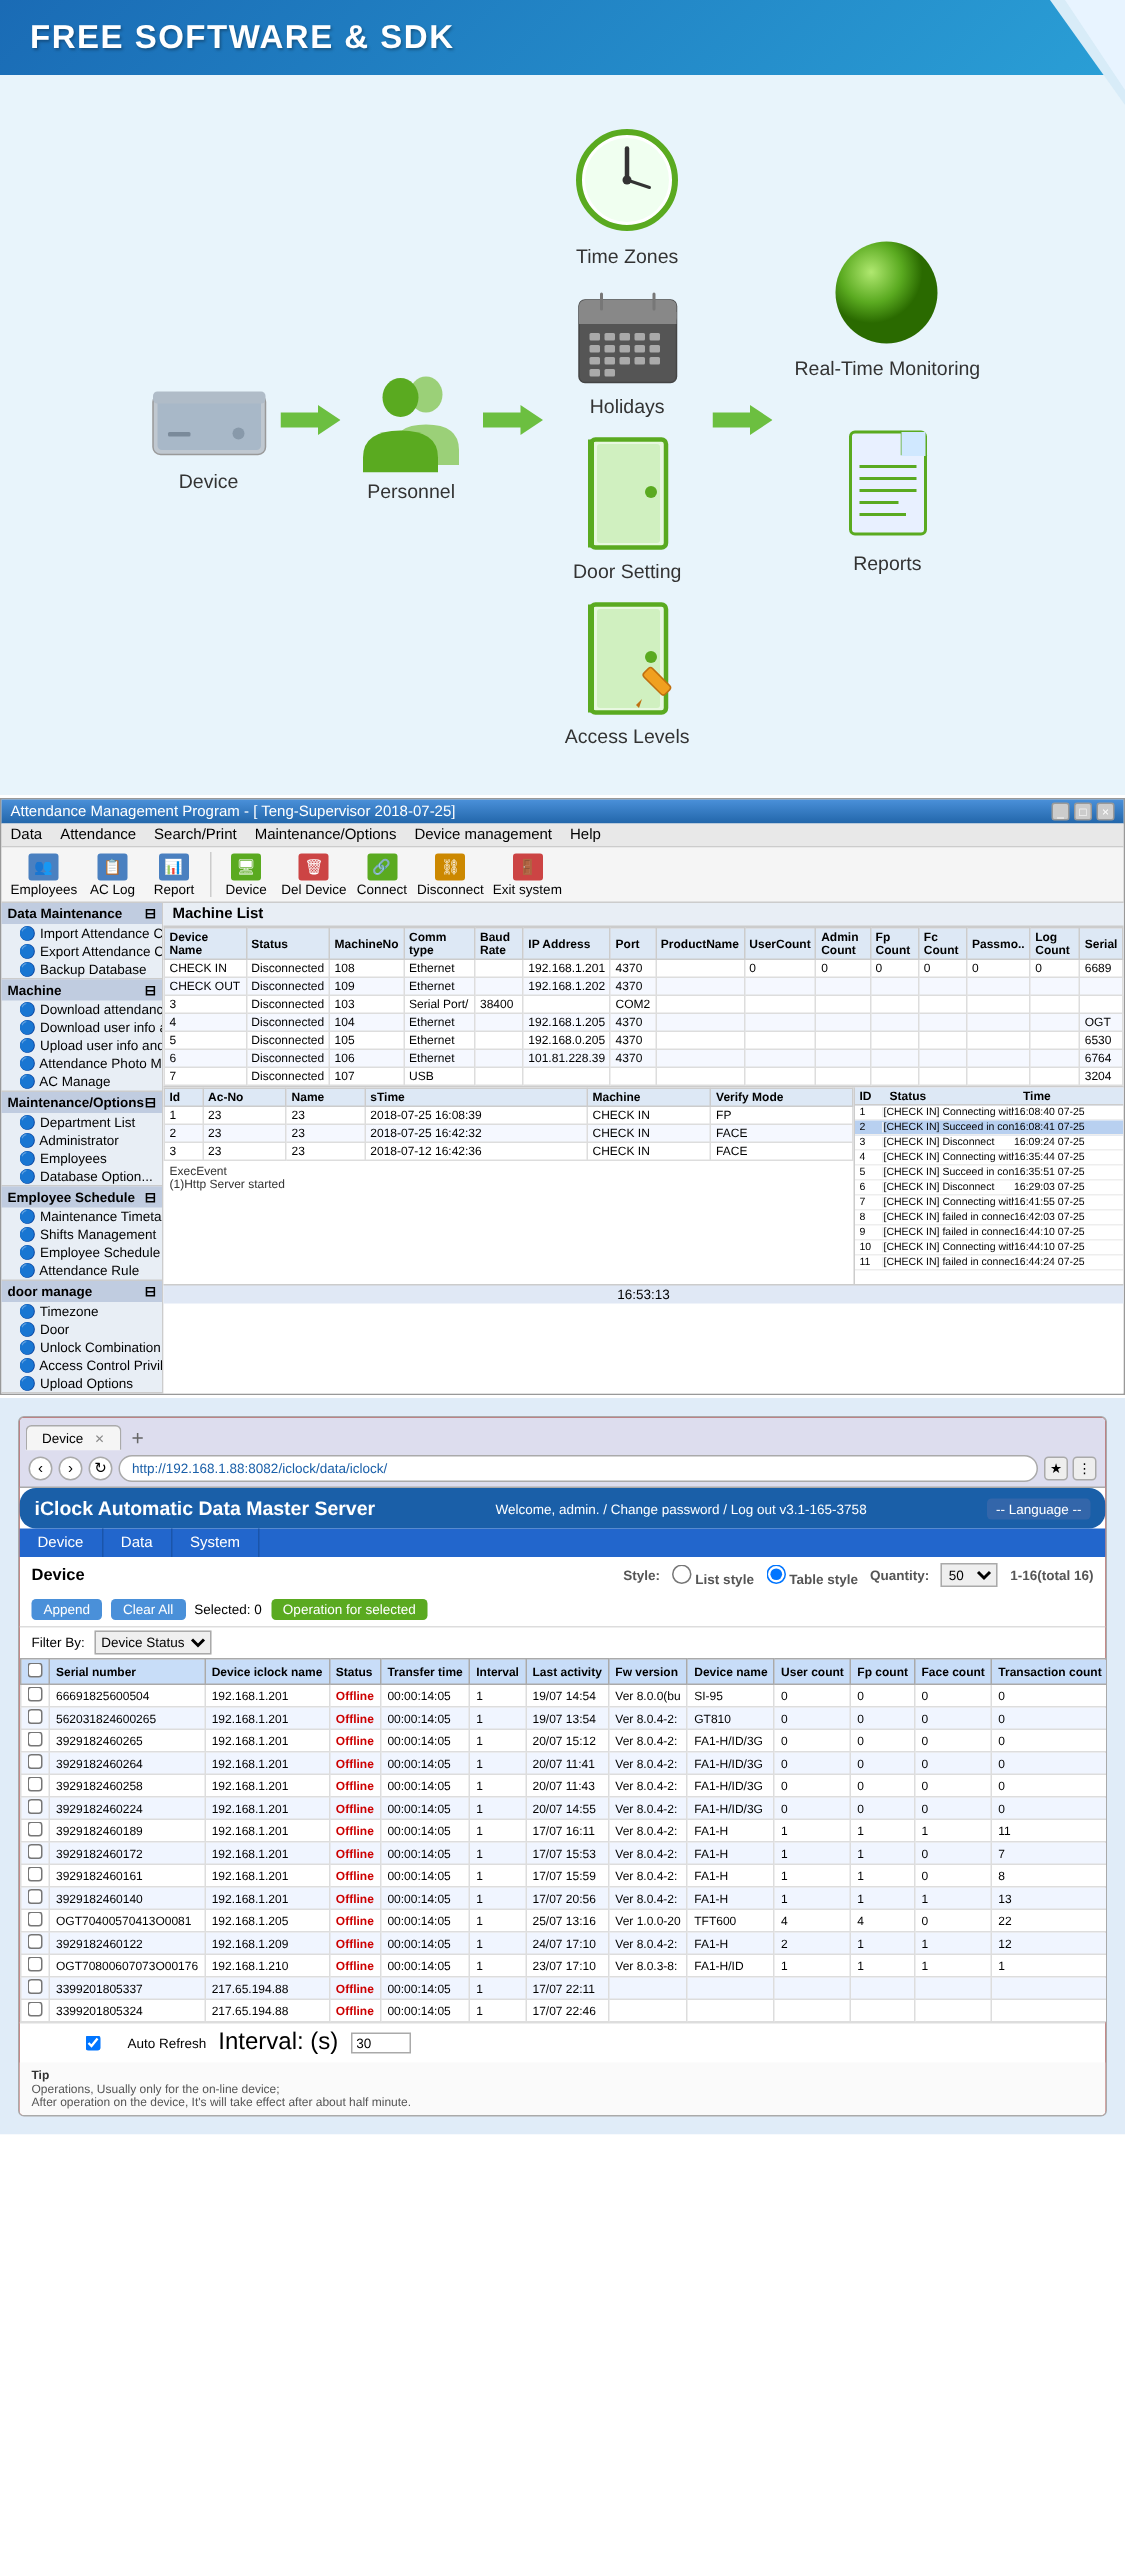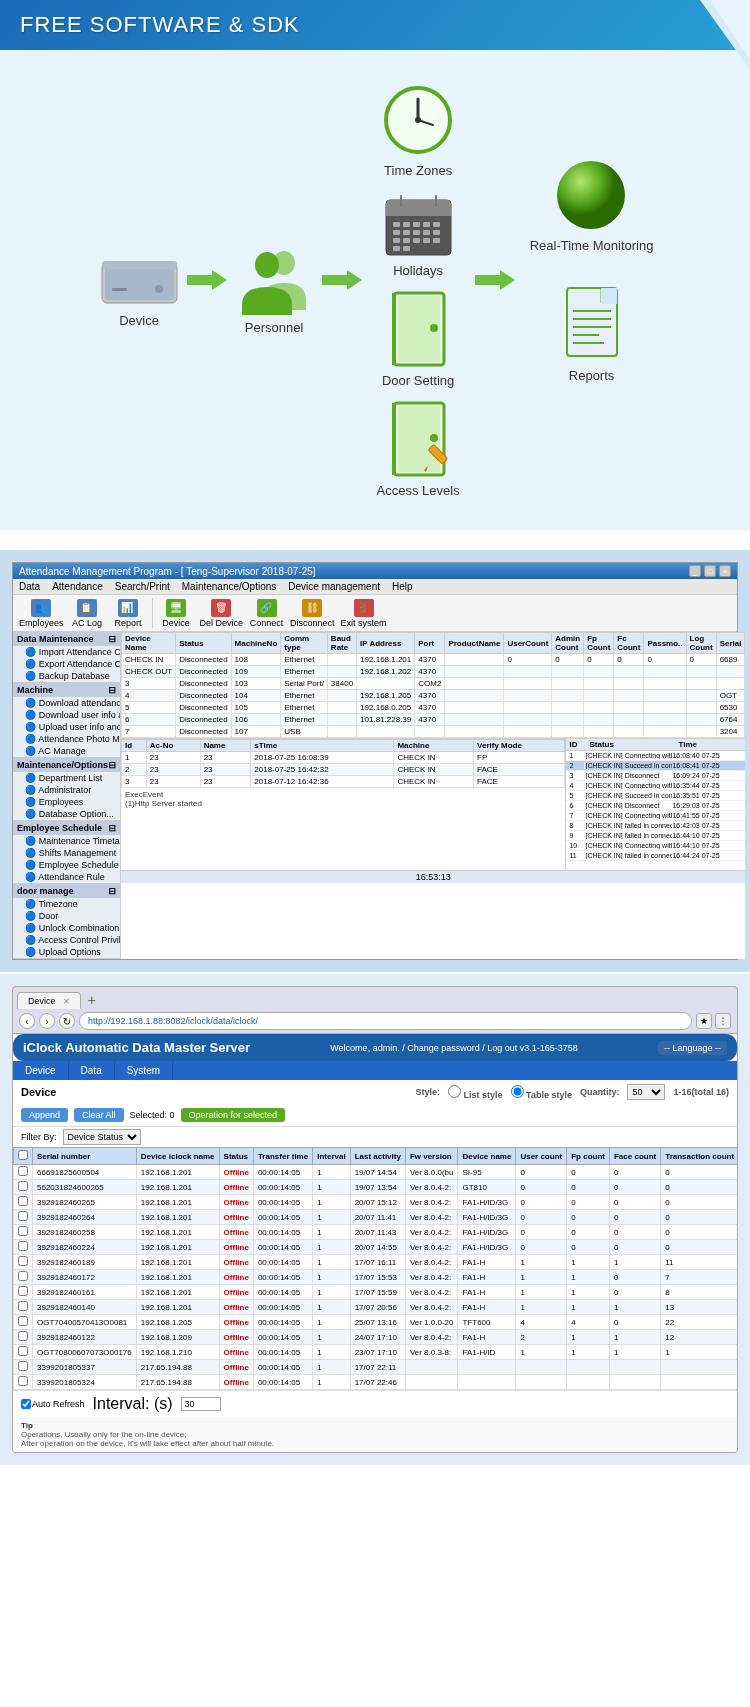--- a/index.html
+++ b/index.html
@@ -69,22 +69,22 @@
       display: flex;
       align-items: center;
       justify-content: center;
       width: 100%;
       gap: 5px;
     }
 
     
     .app-screenshot {
       background: #c8ddf0;
-      padding: 12px;
-      margin-top: 20px;
+      padding: 0;
+      margin-top: 2px;
     }
     .app-window {
       background: #f0f0f0;
       border: 1px solid #999;
       font-size: 10px;
     }
     .app-titlebar {
       background: linear-gradient(180deg, #4a90d9, #2266aa);
       color: #fff;
       padding: 2px 6px;
@@ -365,21 +365,21 @@
     .offline-badge {
       color: #cc0000;
       font-weight: bold;
     }
     .web-footer {
       padding: 4px 8px;
       border-top: 1px solid #ddd;
       display: flex; align-items: center; gap: 8px;
     }
     .auto-refresh-check {
-      display: flex; align-items: flex-start; gap: 1px; font-size: 9px;
+      display: flex; align-items: flex-start; gap: 18px; font-size: 9px; margin-left: 36px;
     }
     .interval-input {
       width: 40px;
       padding: 1px 3px;
       font-size: 9px;
       border: 1px solid #aaa;
     }
     .tip-area {
       padding: 4px 8px;
       font-size: 8px;
@@ -390,21 +390,21 @@
 
     .checkbox-cell {
       text-align: center;
     }
     input[type=checkbox] { width: 10px; height: 10px; }
   </style>
 </head>
 <body>
 
 <div class="header-banner">
-  <h1 style="color:#fff; font-size:22px; font-weight:400; letter-spacing:1px; text-shadow:1px 1px 2px rgba(0,0,0,0.3);">FREE SOFTWARE &amp; SDK</h1>
+  <h1 style="color:#fff; font-size:22px; font-weight:700; letter-spacing:1px; text-shadow:1px 1px 2px rgba(0,0,0,0.3);">FREE SOFTWARE &amp; SDK</h1>
   <div style="position:absolute;right:0;top:0;width:0;height:0;border-style:solid;border-width:0 50px 70px 0;border-color:transparent #d8ecf8 transparent transparent;"></div>
 </div>
 
 <div class="software-section">
   <div class="diagram-container">
     <div class="main-row">
 
       <div class="icon-box">
         <svg width="85" height="55" viewBox="0 0 85 55">
           <rect x="5" y="10" width="75" height="40" rx="5" fill="#c0c8d0" stroke="#999" stroke-width="1"></rect>
@@ -659,20 +659,23 @@
           </div>
           <div class="sidebar-item">🔵 Timezone</div>
           <div class="sidebar-item">🔵 Door</div>
           <div class="sidebar-item">🔵 Unlock Combination</div>
           <div class="sidebar-item">🔵 Access Control Privilege</div>
           <div class="sidebar-item">🔵 Upload Options</div>
         </div>
       </div>
 
       <div class="app-main">
+        <div class="machine-list-header">
+          <span>Machine List</span>
+        </div>
 
         <div style="overflow-x:auto;max-height:140px;overflow-y:auto;">
           <table class="data-table">
             <thead>
               <tr>
                 <th>Device Name</th>
                 <th>Status</th>
                 <th>MachineNo</th>
                 <th>Comm type</th>
                 <th>Baud Rate</th>

